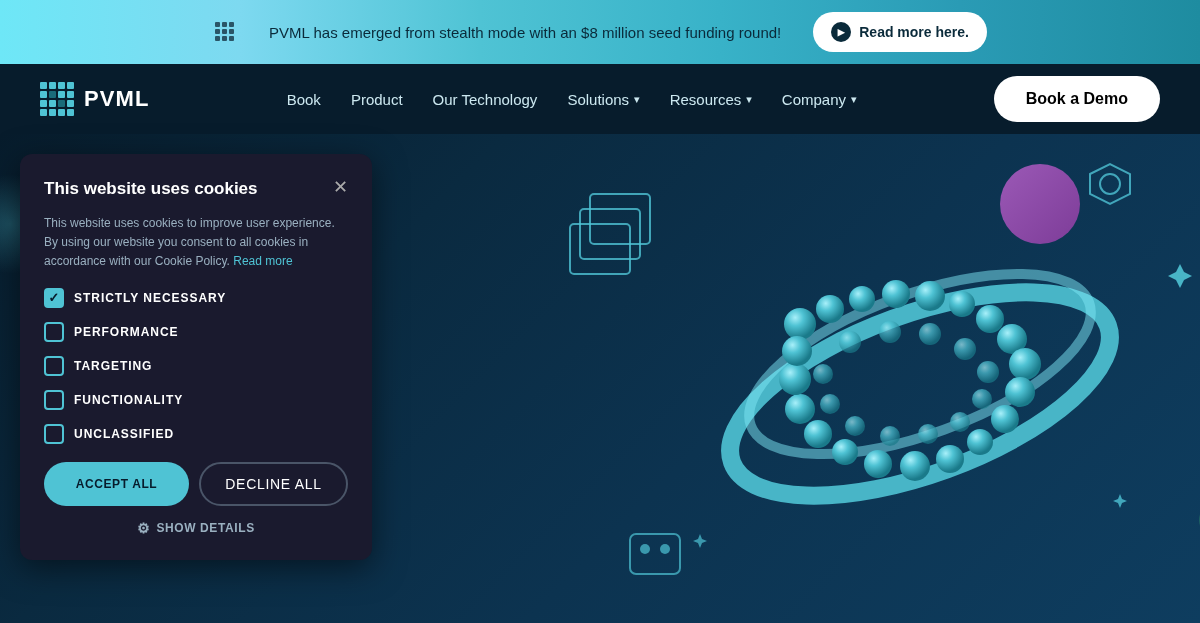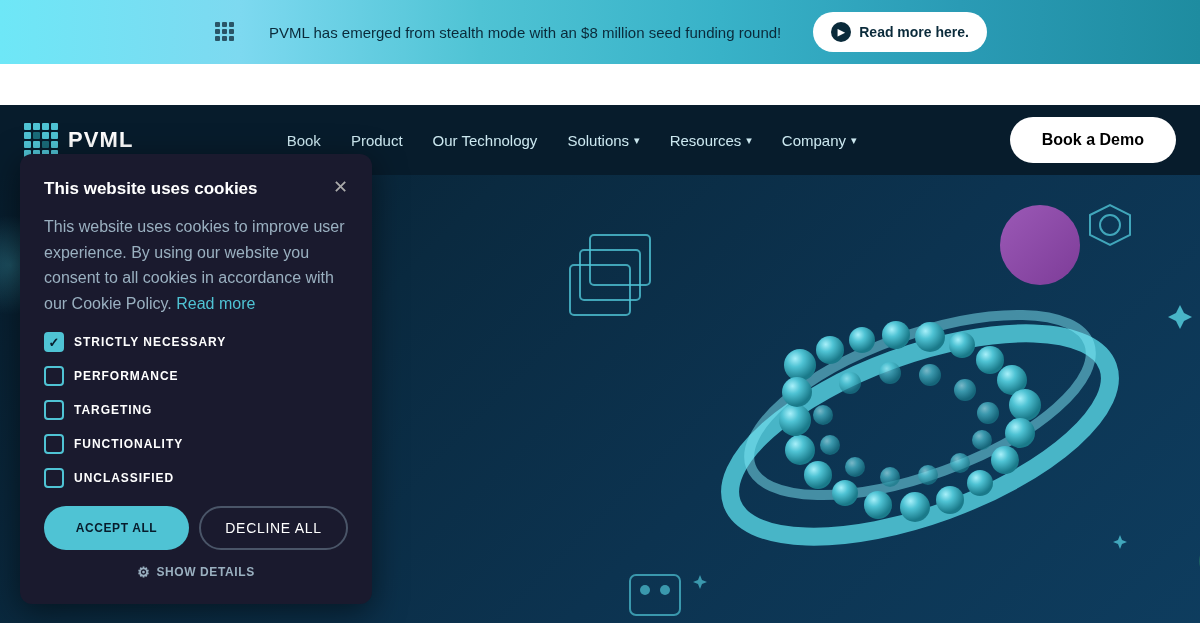--- a/index.html
+++ b/index.html
@@ -45,24 +45,23 @@
     }
 
     
     #navbar {
       background: #071c2c;
       width: 100%;
       height: 70px;
       display: flex;
       align-items: center;
       justify-content: space-between;
-      padding: 0 24px;
+      padding: 0 40px;
       position: relative;
       z-index: 10;
-      margin-top: 41px;
     }
 
     .nav-logo {
       display: flex;
       align-items: center;
       gap: 10px;
     }
 
     .logo-grid {
       display: grid;
@@ -181,21 +180,21 @@
       border: none;
       color: #aaa;
       font-size: 18px;
       cursor: pointer;
       padding: 0;
       line-height: 1;
     }
 
     .modal-description {
       color: #9ab0c0;
-      font-size: 16px;
+      font-size: 12px;
       line-height: 1.6;
       margin-bottom: 16px;
     }
 
     .modal-description a {
       color: #4fc3d4;
       text-decoration: none;
     }
 
     .cookie-option {

